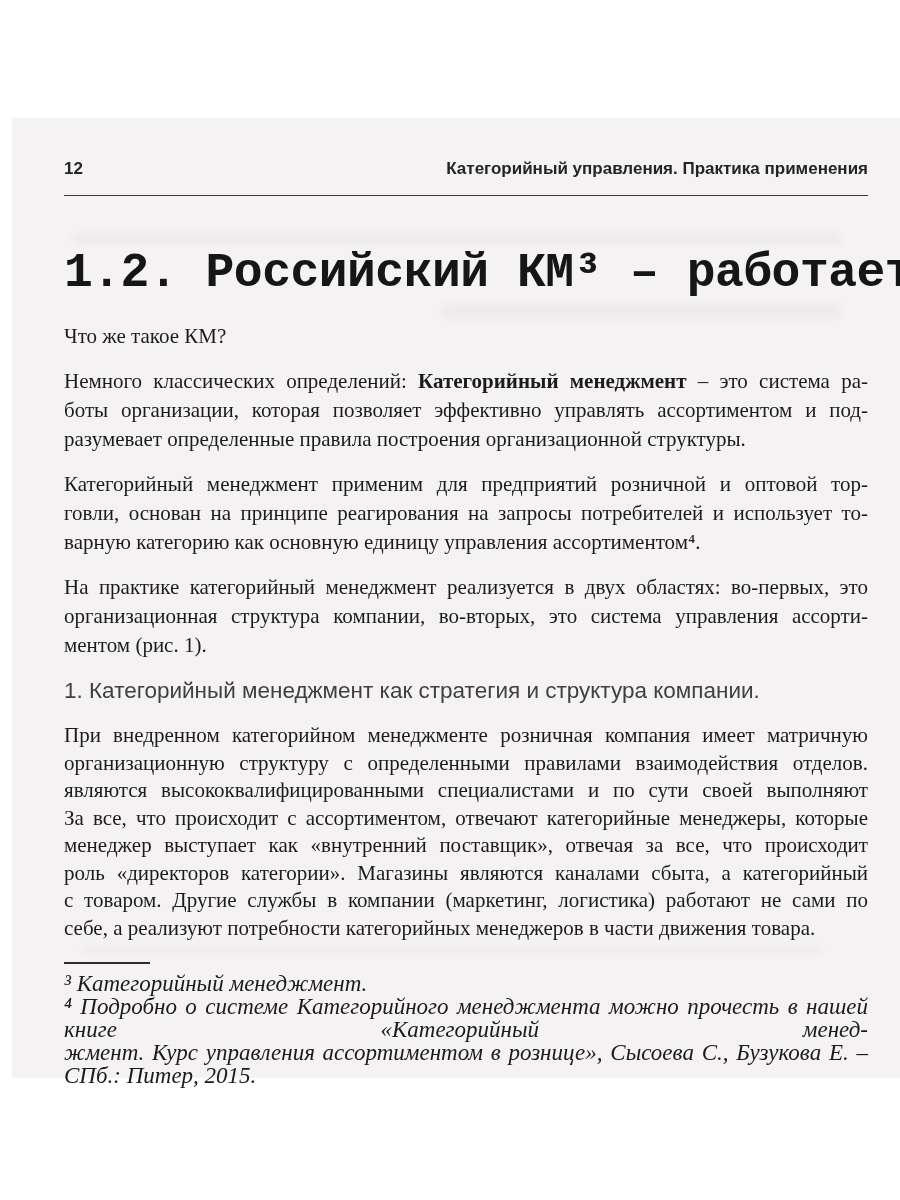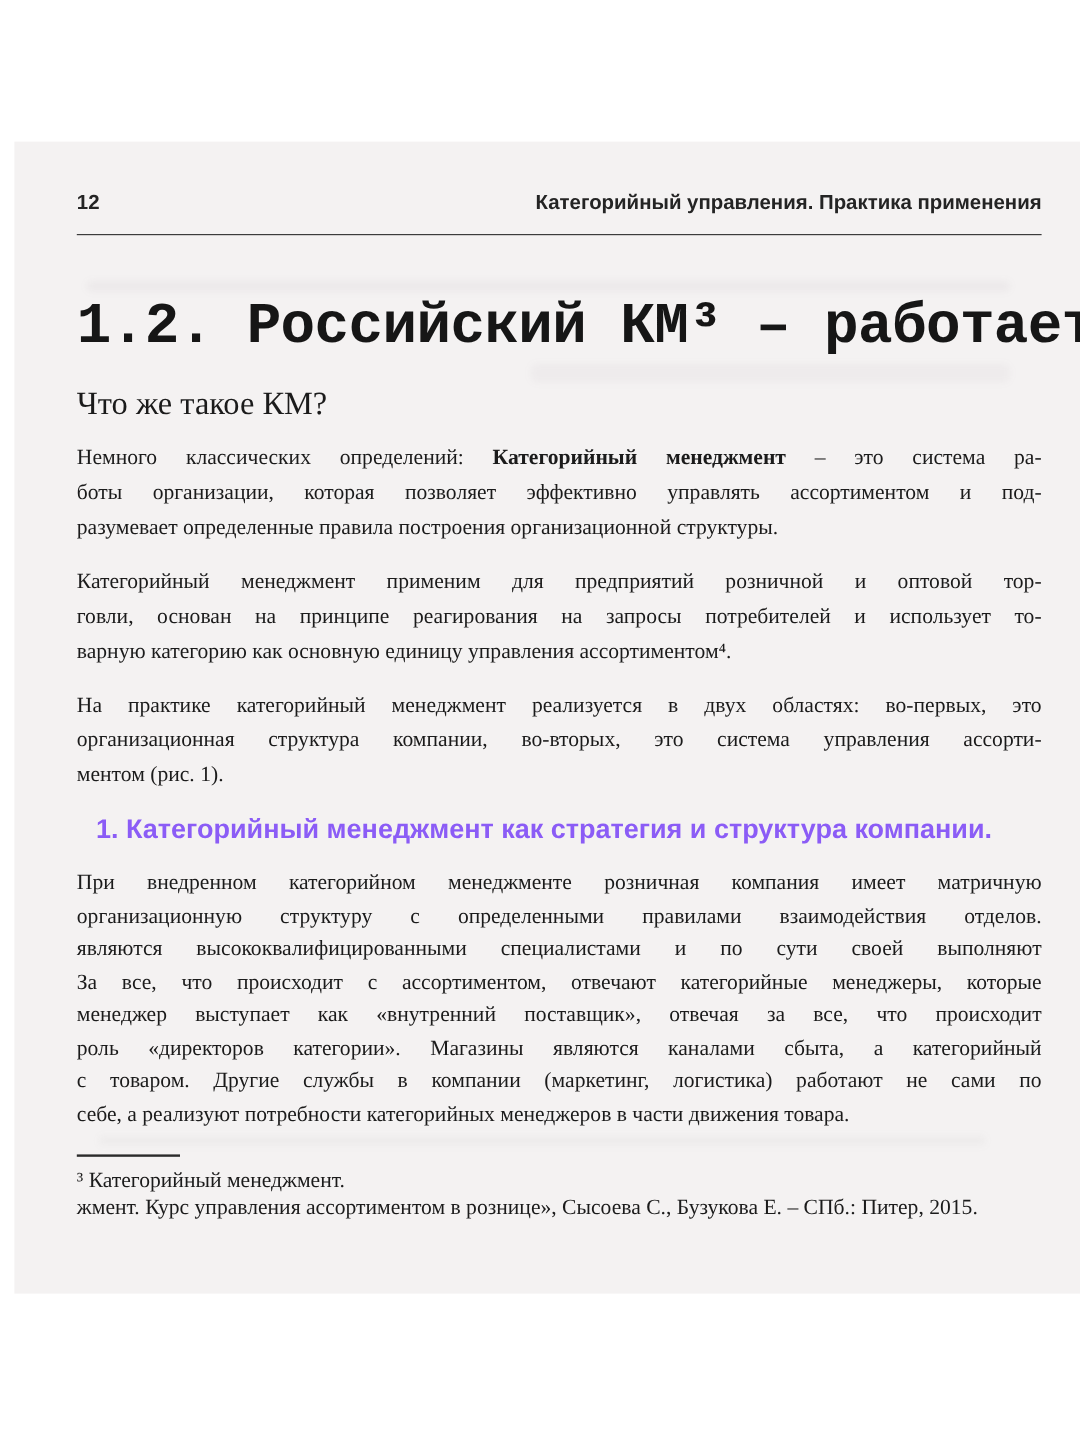--- a/index.html
+++ b/index.html
@@ -19,34 +19,34 @@
     font-size:17px;line-height:22px;color:#242424;
   }
   .head-rule{margin-top:15px;border-top:1.5px solid #3c3c3c;height:0;}
   
   .title{
     margin:54px 0 0 0;font-family:Liberation Mono, monospace;
     font-weight:700;font-size:48px;line-height:46px;color:#161616;
     letter-spacing:-0.5px;white-space:nowrap;
   }
   
-  .lead{margin:26px 0 0 0;font-size:27px;line-height:29px;}
-  .para{margin:16px 0 0 0;font-size:18px;line-height:29px;}
+  .lead{margin:26px 0 0 0;font-size:21px;line-height:29px;}
+  .para{margin:16px 0 0 0;font-size:21px;line-height:29px;}
   .para.tight{line-height:27.5px;}
   .jline{text-align:justify;text-align-last:justify;text-justify:inter-word;}
   .jline.last{text-align-last:left;}
   .b{font-weight:bold;}
   
   .subheading{
-    margin:16px 0 0 16px;font-family:"Liberation Sans", sans-serif;
-    font-weight:700;font-size:22.5px;line-height:30px;color:#8b5cf6;
+    margin:16px 0 0 0;font-family:"Liberation Sans", sans-serif;
+    font-weight:400;font-size:22.5px;line-height:30px;color:#404040;
   }
   
   .fn-rule{margin-top:20px;width:86px;border-top:2px solid #2b2b2b;height:0;}
-  .footnote{margin:8px 0 0 0;font-size:18px;line-height:23px;}
+  .footnote{margin:8px 0 0 0;font-size:23px;line-height:23px;font-style:italic;}
   .footnote + .footnote{margin-top:0;}
   
   .ghost{position:absolute;border-radius:6px;filter:blur(3px);pointer-events:none;}
   .g1{left:60px;top:116px;width:770px;height:9px;background:rgba(110,100,105,0.055);}
   .g2{left:430px;top:185px;width:400px;height:16px;background:rgba(110,100,105,0.045);}
   .g3{left:70px;top:828px;width:740px;height:9px;background:rgba(110,100,105,0.04);}
 </style>
 </head>
 <body>
 
@@ -93,16 +93,17 @@
       <div class="jline"><span>За все, что происходит с ассортиментом, отвечают категорийные менеджеры, которые</span></div>
       <div class="jline"><span>менеджер выступает как «внутренний поставщик», отвечая за все, что происходит</span></div>
       <div class="jline"><span>роль «директоров категории». Магазины являются каналами сбыта, а категорийный</span></div>
       <div class="jline"><span>с товаром. Другие службы в компании (маркетинг, логистика) работают не сами по</span></div>
       <div class="jline last"><span>себе, а реализуют потребности категорийных менеджеров в части движения товара.</span></div>
     </div>
 
   <div class="fn-rule"></div>
   <div class="footnote">³ Категорийный менеджмент.</div>
   <div class="footnote">
+      <div class="jline"><span>⁴ Подробно о системе Категорийного менеджмента можно прочесть в нашей книге «Категорийный менед-</span></div>
       <div class="jline last"><span>жмент. Курс управления ассортиментом в рознице», Сысоева С., Бузукова Е. – СПб.: Питер, 2015.</span></div>
     </div>
 
 </div>
 
 </body></html>

